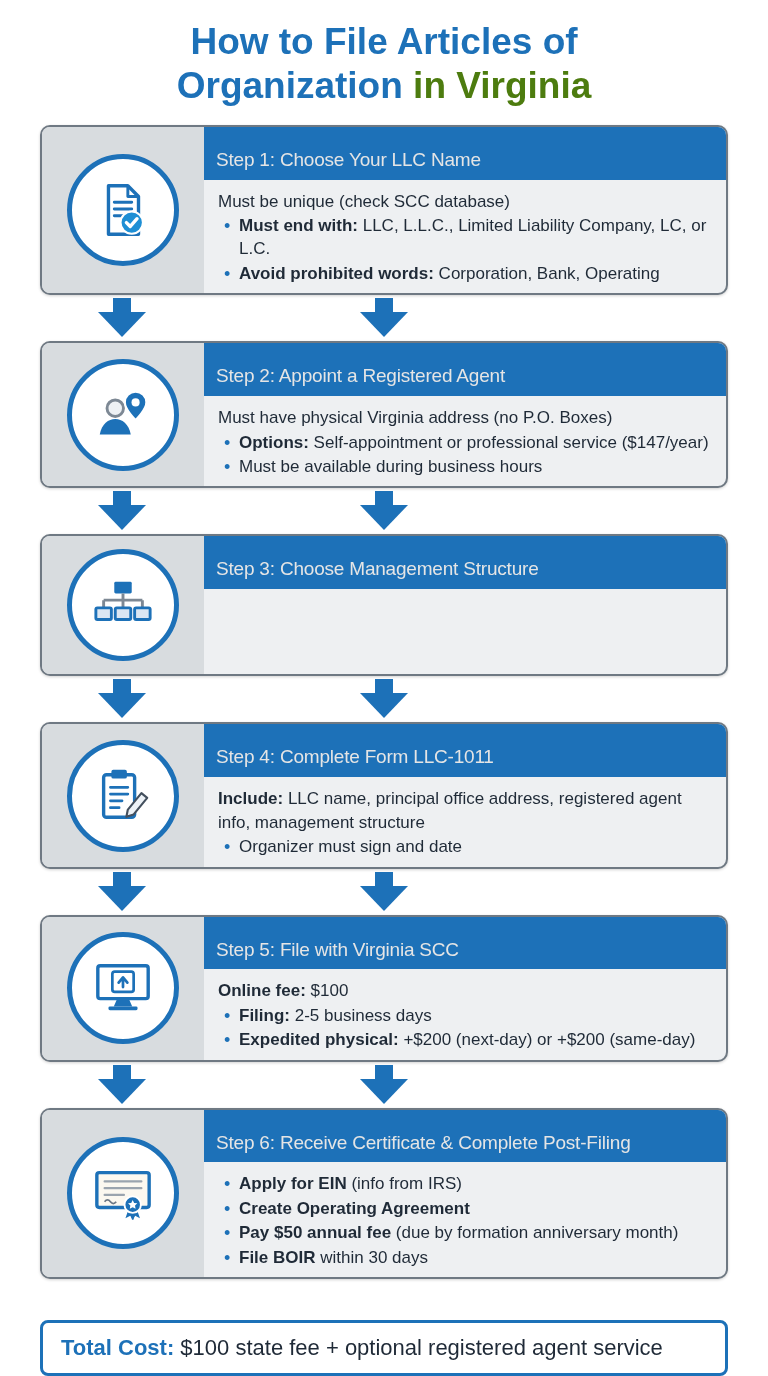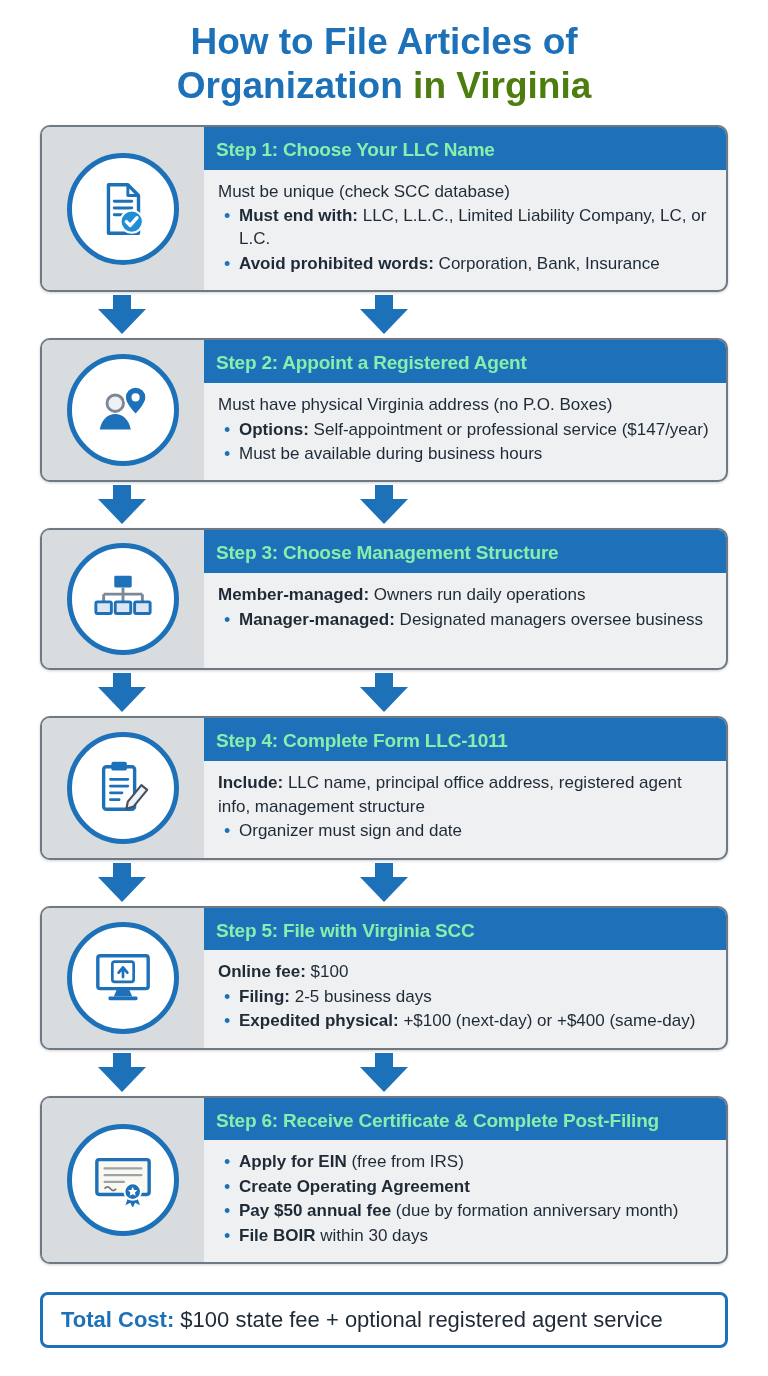--- a/index.html
+++ b/index.html
@@ -14,33 +14,33 @@
   .page{width:768px;height:1376px;padding:14px 40px 20px;overflow:hidden;background:#fff;}
   .title{text-align:center;font-size:37px;font-weight:bold;line-height:1.2;margin:6px 0 16px;}
   .title .blue{color:var(--blue);}
   .title .dark{color:#4d7c0f;}
   .step-card{display:flex;border:2px solid #6f7983;border-radius:10px;overflow:hidden;
     background:var(--body-bg);min-height:142px;box-shadow:0 1px 3px rgba(0,0,0,.18);}
   .icon-col{width:162px;flex:0 0 162px;background:var(--icon-bg);display:flex;align-items:center;justify-content:center;}
   .icon-circle{width:112px;height:112px;background:#fff;border:5px solid var(--blue);border-radius:50%;
     display:flex;align-items:center;justify-content:center;}
   .content-col{flex:1;display:flex;flex-direction:column;min-width:0;}
-  .step-header{background:var(--blue);color:#86efac;font-weight:bold;font-size:19px;letter-spacing:-0.2px;
-    padding:11px 6px 8px 12px;line-height:1.25;}
-  .step-body{padding:9px 10px 14px 14px;font-size:17px;line-height:1.38;flex:1;}
+  .step-header{background:var(--blue);color:#e5e5e5;font-weight:normal;font-size:19px;letter-spacing:-0.2px;
+    padding:21px 6px 8px 12px;line-height:1.25;}
+  .step-body{padding:9px 10px 7px 14px;font-size:17px;line-height:1.38;flex:1;}
   .line{margin:1px 0;}
   .line.bulleted{padding-left:21px;position:relative;}
   .line.bulleted::before{content:"\2022";color:var(--blue);position:absolute;left:6px;font-size:18px;}
   .line .b{font-weight:bold;}
   .arrow-row{position:relative;height:46px;}
   .arrow{position:absolute;top:3px;transform:translateX(-50%);}
   .arrow .stem{width:18px;height:14px;background:var(--blue);margin:0 auto;}
   .arrow .head{width:0;height:0;border-left:24px solid transparent;border-right:24px solid transparent;
     border-top:25px solid var(--blue);}
-  .footer-box{margin-top:28px;border:3px solid var(--blue);border-radius:8px;background:#fff;
+  .footer-box{margin-top:41px;border:3px solid var(--blue);border-radius:8px;background:#fff;
     padding:11px 18px;font-size:22px;line-height:1.25;}
   .footer-box .label{color:var(--blue);font-weight:bold;}
   svg{display:block;}
 </style>
 </head>
 <body>
 
 <div class="page">
   <h1 class="title"><span class="blue">How to File Articles of</span><br>
     <span class="blue">Organization</span><span class="dark"> in Virginia</span>
@@ -57,21 +57,21 @@
               <circle cx="41" cy="45" r="11.5" fill="#1e8fd5" stroke="#fff" stroke-width="2"></circle>
               <path d="M35.5 45l4 4 7-8" fill="none" stroke="#fff" stroke-width="3.5" stroke-linecap="round" stroke-linejoin="round"></path>
             </svg>
           </div>
     </div>
     <div class="content-col">
       <div class="step-header">Step 1: Choose Your LLC Name</div>
       <div class="step-body">
             <div class="line"><span>Must be unique (check SCC database)</span></div>
             <div class="line bulleted"><span class="b">Must end with:</span><span> LLC, L.L.C., Limited Liability Company, LC, or L.C.</span></div>
-            <div class="line bulleted"><span class="b">Avoid prohibited words:</span><span> Corporation, Bank, Insurance</span></div>
+            <div class="line bulleted"><span class="b">Avoid prohibited words:</span><span> Corporation, Bank, Operating</span></div>
           </div>
     </div>
   </div>
 <div class="arrow-row">
         <div class="arrow" style="left: 82px;">
           <div class="stem"></div>
           <div class="head"></div>
         </div>
         <div class="arrow" style="left: 50%;">
           <div class="stem"></div>
@@ -115,24 +115,20 @@
               <rect x="23" y="8" width="18" height="12" rx="1.5" fill="#1d71b8"></rect>
               <path d="M32 20v7M12 27h40M12 27v8M32 27v8M52 27v8" fill="none" stroke="#7d8894" stroke-width="3"></path>
               <rect x="4" y="35" width="16" height="12" rx="1.5" fill="#dce7f3" stroke="#1d71b8" stroke-width="3"></rect>
               <rect x="24" y="35" width="16" height="12" rx="1.5" fill="#dce7f3" stroke="#1d71b8" stroke-width="3"></rect>
               <rect x="44" y="35" width="16" height="12" rx="1.5" fill="#dce7f3" stroke="#1d71b8" stroke-width="3"></rect>
             </svg>
           </div>
     </div>
     <div class="content-col">
       <div class="step-header">Step 3: Choose Management Structure</div>
-      <div class="step-body">
-            <div class="line"><span class="b">Member-managed:</span><span> Owners run daily operations</span></div>
-            <div class="line bulleted"><span class="b">Manager-managed:</span><span> Designated managers oversee business</span></div>
-          </div>
     </div>
   </div>
 <div class="arrow-row">
         <div class="arrow" style="left: 82px;">
           <div class="stem"></div>
           <div class="head"></div>
         </div>
         <div class="arrow" style="left: 50%;">
           <div class="stem"></div>
           <div class="head"></div>
@@ -177,21 +173,21 @@
               <path d="M26 43h12l3.5 8h-19z" fill="#1d71b8"></path>
               <rect x="17" y="51" width="30" height="4" rx="1.5" fill="#1d71b8"></rect>
             </svg>
           </div>
     </div>
     <div class="content-col">
       <div class="step-header">Step 5: File with Virginia SCC</div>
       <div class="step-body">
             <div class="line"><span class="b">Online fee:</span><span> $100</span></div>
             <div class="line bulleted"><span class="b">Filing:</span><span> 2-5 business days</span></div>
-            <div class="line bulleted"><span class="b">Expedited physical:</span><span> +$100 (next-day) or +$400 (same-day)</span></div>
+            <div class="line bulleted"><span class="b">Expedited physical:</span><span> +$200 (next-day) or +$200 (same-day)</span></div>
           </div>
     </div>
   </div>
 <div class="arrow-row">
         <div class="arrow" style="left: 82px;">
           <div class="stem"></div>
           <div class="head"></div>
         </div>
         <div class="arrow" style="left: 50%;">
           <div class="stem"></div>
@@ -208,21 +204,21 @@
               <path d="M38 48l-3.5 10 5-2.5 3 4.5 3.5-10z" fill="#1d71b8"></path>
               <path d="M46 48l3.5 10-5-2.5-3 4.5-3.5-10z" fill="#1d71b8"></path>
               <circle cx="42" cy="44" r="8.5" fill="#1d71b8" stroke="#fff" stroke-width="2"></circle>
               <path d="M42 39.2l1.5 3 3.3.5-2.4 2.3.6 3.3-3-1.6-3 1.6.6-3.3-2.4-2.3 3.3-.5z" fill="#fff"></path>
             </svg>
           </div>
     </div>
     <div class="content-col">
       <div class="step-header">Step 6: Receive Certificate &amp; Complete Post-Filing</div>
       <div class="step-body">
-            <div class="line bulleted"><span class="b">Apply for EIN</span><span> (free from IRS)</span></div>
+            <div class="line bulleted"><span class="b">Apply for EIN</span><span> (info from IRS)</span></div>
             <div class="line bulleted"><span class="b">Create Operating Agreement</span></div>
             <div class="line bulleted"><span class="b">Pay $50 annual fee</span><span> (due by formation anniversary month)</span></div>
             <div class="line bulleted"><span class="b">File BOIR</span><span> within 30 days</span></div>
           </div>
     </div>
   </div>
 </div>
 
   <div class="footer-box"><span class="label">Total Cost:</span><span> $100 state fee + optional registered agent service</span></div>
 </div>

